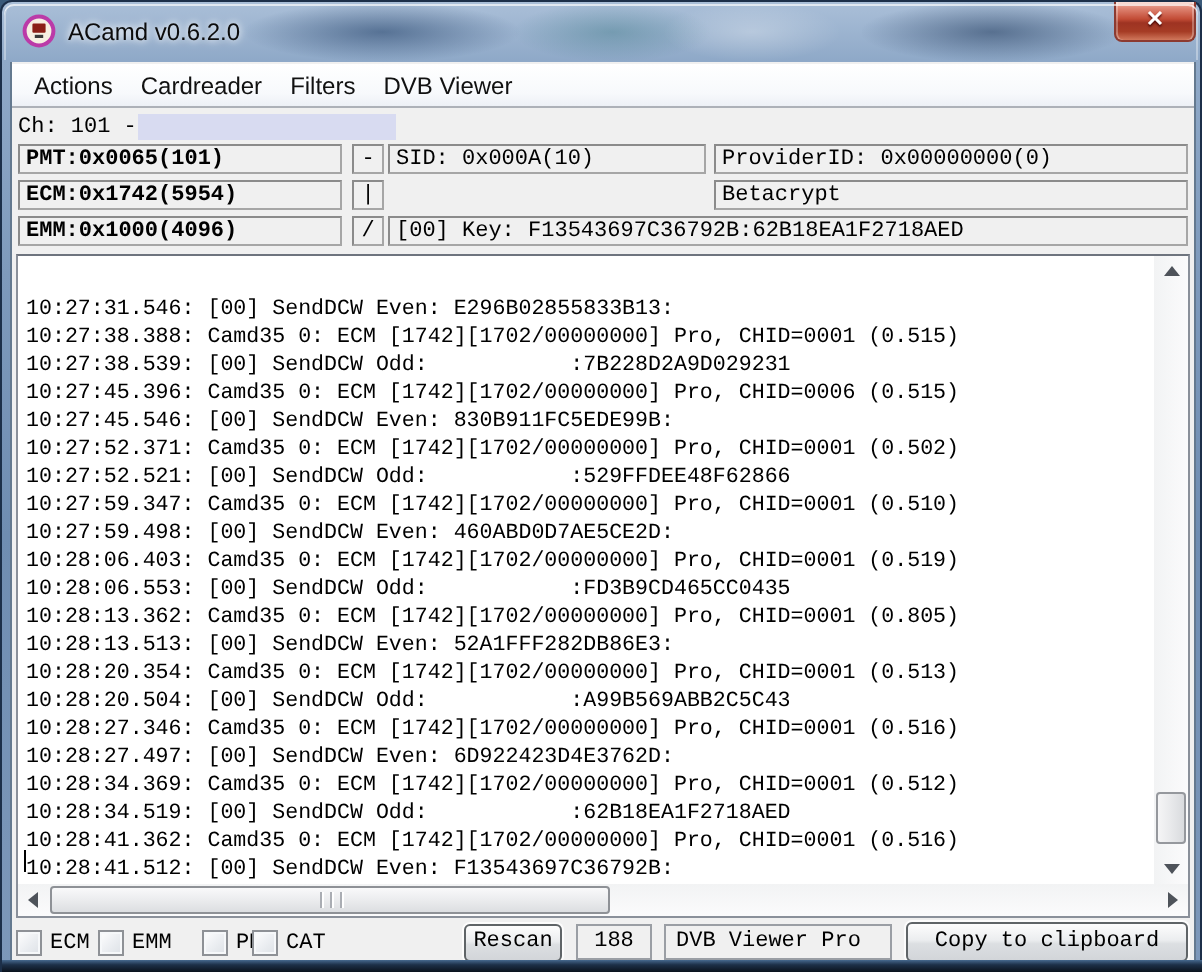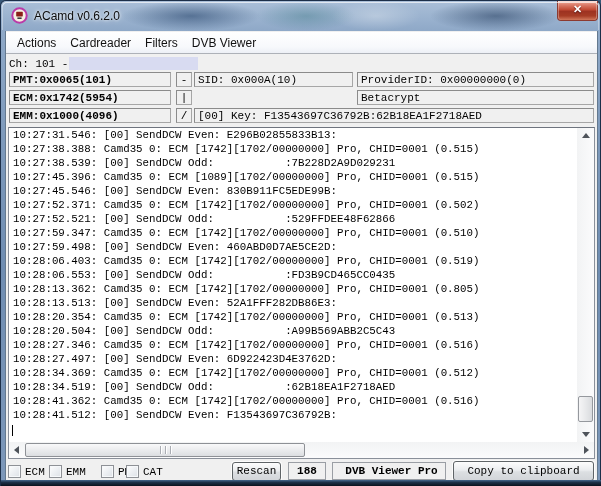--- a/index.html
+++ b/index.html
@@ -41,21 +41,21 @@
   .ch-highlight{position:absolute;left:68px;top:56px;width:129px;height:13px;background:#d8dbf1;}
 
   .panel{position:absolute;height:15px;box-sizing:border-box;background:#f0f0f0;color:#000;
     border:1px solid #a6a6a6;border-top-color:#8b8b8b;border-left-color:#8b8b8b;
     font-size:11px;line-height:12px;padding:1px 0 0 3px;white-space:pre;overflow:hidden;}
   .r1{top:71px;} .r2{top:89px;} .r3{top:107px;}
   .c1{left:8px;width:162px;font-weight:bold;} .csp{left:175px;width:16px;text-align:center;padding-left:0;}
   .c2{left:193px;width:159px;} .c3{left:356px;width:237px;} .ckey{left:193px;width:400px;}
 
   .log{position:absolute;left:7px;top:126px;width:587px;height:332px;box-sizing:border-box;background:#ffffff;
-    border:1px solid #8a909a;border-top-color:#6e747e;overflow:hidden;padding:0 0 0 4px;}
+    border:1px solid #8a909a;border-top-color:#6e747e;overflow:hidden;padding:20px 0 0 4px;}
   .log-line{font-family:"Liberation Mono",monospace;font-size:10.8px;line-height:14px;color:#000;white-space:pre;}
   .caret{position:absolute;left:11px;top:424px;width:1px;height:11px;background:#000;}
 
   .vscroll{position:absolute;left:576px;top:127px;width:17px;height:314px;background:linear-gradient(90deg,#f2f3f4,#fbfbfc);}
   .hscroll{position:absolute;left:8px;top:441px;width:585px;height:16px;background:linear-gradient(180deg,#f2f3f4,#fbfbfc);}
   .sb-btn{position:absolute;display:flex;align-items:center;justify-content:center;}
   .vscroll .up{left:0;top:0;width:17px;height:15px;}
   .vscroll .down{left:0;bottom:0;width:17px;height:15px;}
   .hscroll .left{left:0;top:0;width:15px;height:16px;}
   .hscroll .right{right:0;top:0;width:15px;height:16px;}
@@ -74,23 +74,23 @@
   .checkbox{width:13px;height:13px;box-sizing:border-box;border:1px solid #8e9196;
     background:linear-gradient(135deg,#fefefe,#e9ecf0 60%,#dde1e6);box-shadow:inset 0 0 0 1px #f6f8fa;}
   .cb-label{margin-left:4px;font-size:11px;color:#000;}
 
   .btn{position:absolute;box-sizing:border-box;border:1px solid #5f6467;border-radius:3px;color:#000;
     background:linear-gradient(180deg,#fdfdfd 0%,#ebedef 45%,#dcdfe2 55%,#d2d5d9 100%);
     font-size:11px;text-align:center;box-shadow:0 0 0 1px rgba(255,255,255,.8);}
   .rescan{left:231px;top:461px;width:49px;height:19px;line-height:17px;}
   .copy{left:452px;top:460px;width:141px;height:20px;line-height:18px;}
   .field{position:absolute;box-sizing:border-box;border:1px solid #9a9ea4;background:#f0f0f0;color:#000;
-    font-size:11px;height:18px;line-height:16px;overflow:hidden;white-space:pre;font-weight:bold;}
+    font-size:11px;height:18px;line-height:16px;overflow:hidden;white-space:pre;}
   .fcount{left:287px;top:461px;width:38px;text-align:center;}
-  .fviewer{left:331px;top:461px;width:114px;padding-left:5px;text-align:center;}
+  .fviewer{left:331px;top:461px;width:114px;padding-left:5px;}
 </style>
 </head>
 <body>
 
 <div class="window">
 
   <div class="titlebar">
     <div class="blob b1"></div>
     <div class="blob b2"></div>
     <div class="blob b4"></div>
@@ -131,21 +131,21 @@
   <div class="panel mono r2 c3">Betacrypt</div>
 
   <div class="panel mono r3 c1">EMM:0x1000(4096)</div>
   <div class="panel mono r3 csp">/</div>
   <div class="panel mono r3 ckey">[00] Key: F13543697C36792B:62B18EA1F2718AED</div>
 
   <div class="log">
       <div class="log-line">10:27:31.546: [00] SendDCW Even: E296B02855833B13:</div>
       <div class="log-line">10:27:38.388: Camd35 0: ECM [1742][1702/00000000] Pro, CHID=0001 (0.515)</div>
       <div class="log-line">10:27:38.539: [00] SendDCW Odd:           :7B228D2A9D029231</div>
-      <div class="log-line">10:27:45.396: Camd35 0: ECM [1089][1702/00000000] Pro, CHID=0001 (0.515)</div>
+      <div class="log-line">10:27:45.396: Camd35 0: ECM [1742][1702/00000000] Pro, CHID=0006 (0.515)</div>
       <div class="log-line">10:27:45.546: [00] SendDCW Even: 830B911FC5EDE99B:</div>
       <div class="log-line">10:27:52.371: Camd35 0: ECM [1742][1702/00000000] Pro, CHID=0001 (0.502)</div>
       <div class="log-line">10:27:52.521: [00] SendDCW Odd:           :529FFDEE48F62866</div>
       <div class="log-line">10:27:59.347: Camd35 0: ECM [1742][1702/00000000] Pro, CHID=0001 (0.510)</div>
       <div class="log-line">10:27:59.498: [00] SendDCW Even: 460ABD0D7AE5CE2D:</div>
       <div class="log-line">10:28:06.403: Camd35 0: ECM [1742][1702/00000000] Pro, CHID=0001 (0.519)</div>
       <div class="log-line">10:28:06.553: [00] SendDCW Odd:           :FD3B9CD465CC0435</div>
       <div class="log-line">10:28:13.362: Camd35 0: ECM [1742][1702/00000000] Pro, CHID=0001 (0.805)</div>
       <div class="log-line">10:28:13.513: [00] SendDCW Even: 52A1FFF282DB86E3:</div>
       <div class="log-line">10:28:20.354: Camd35 0: ECM [1742][1702/00000000] Pro, CHID=0001 (0.513)</div>

